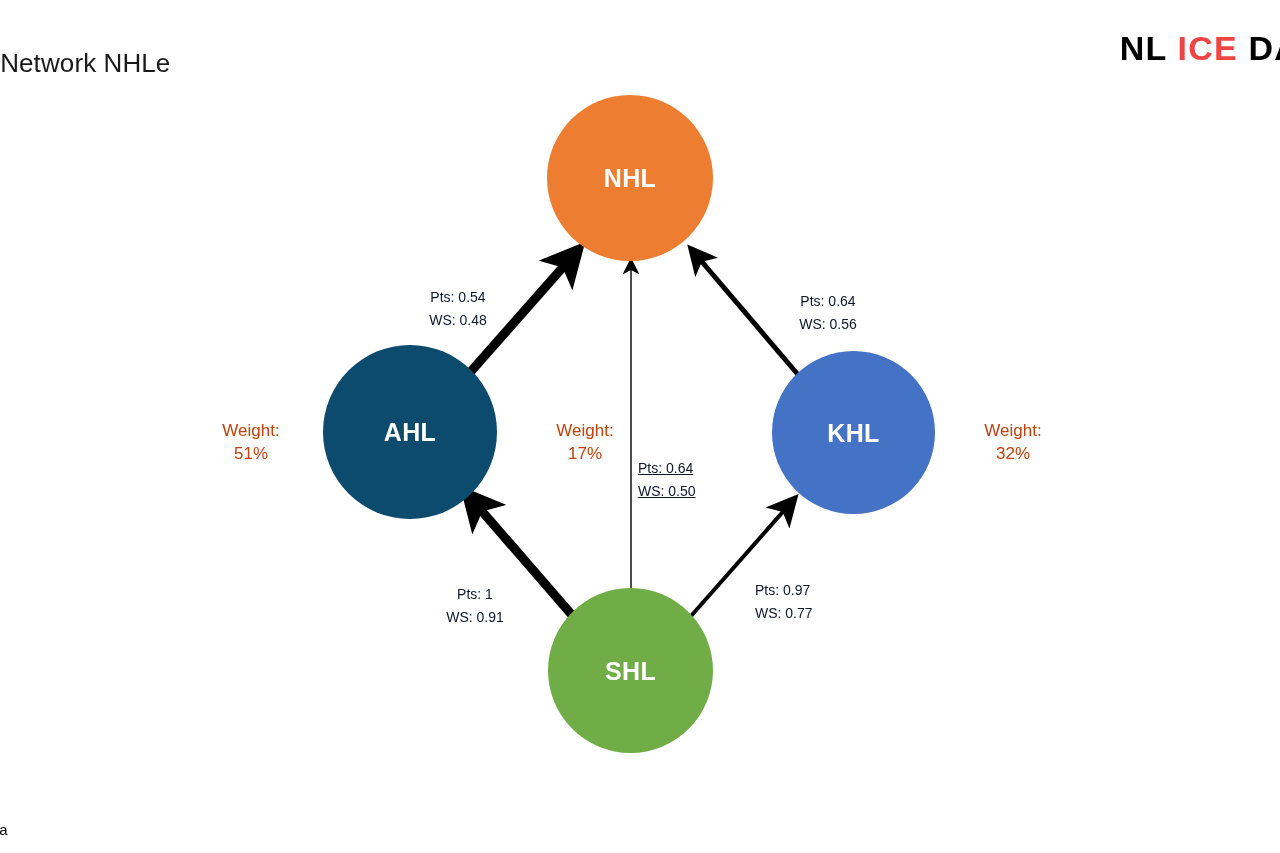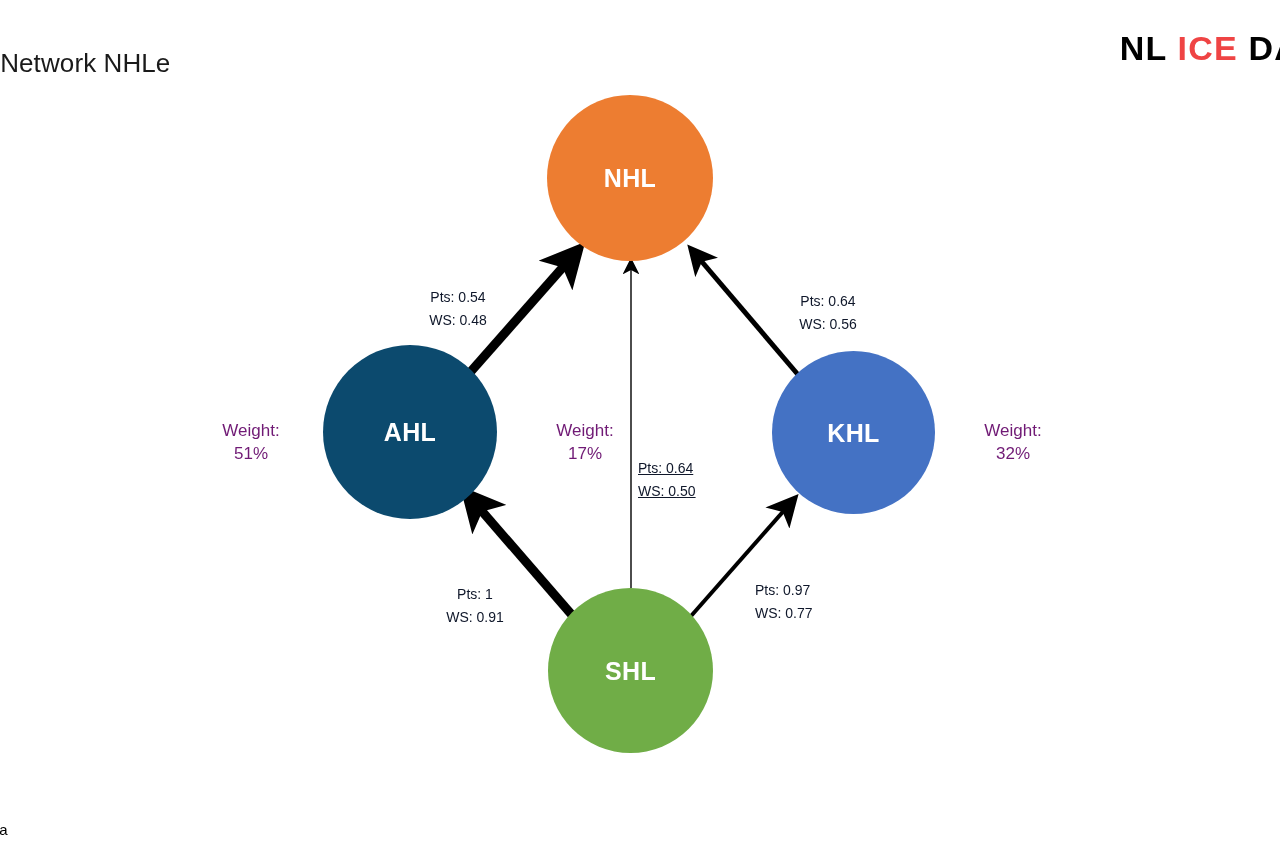--- a/index.html
+++ b/index.html
@@ -128,21 +128,21 @@
   #lbl-khl-nhl   { left: 768px;  top: 270px; width: 120px; }
   #lbl-shl-nhl   { left: 638px;  top: 437px; width: 110px; text-decoration: underline; }
   #lbl-shl-ahl   { left: 420px;  top: 563px; width: 110px; }
   #lbl-shl-khl   { left: 755px;  top: 559px; width: 120px; }
 
   
   .weight-label {
     position: absolute;
     font-size: 17px;
     line-height: 23px;
-    color: #701a75;
+    color: #c2410c;
     text-align: center;
     white-space: nowrap;
   }
   .weight-label .l2 { display: block; }
 
   #w-ahl { left: 196px; top: 419px; width: 110px; }
   #w-shl { left: 530px; top: 419px; width: 110px; }
   #w-khl { left: 958px; top: 419px; width: 110px; }
 </style>
 </head>

